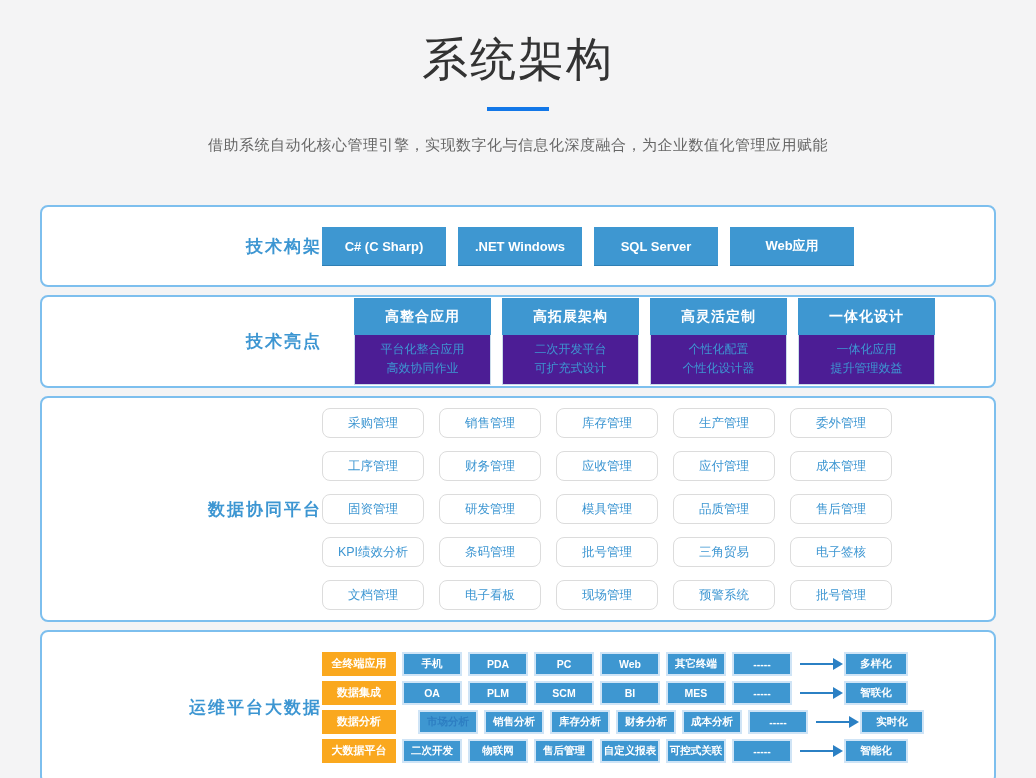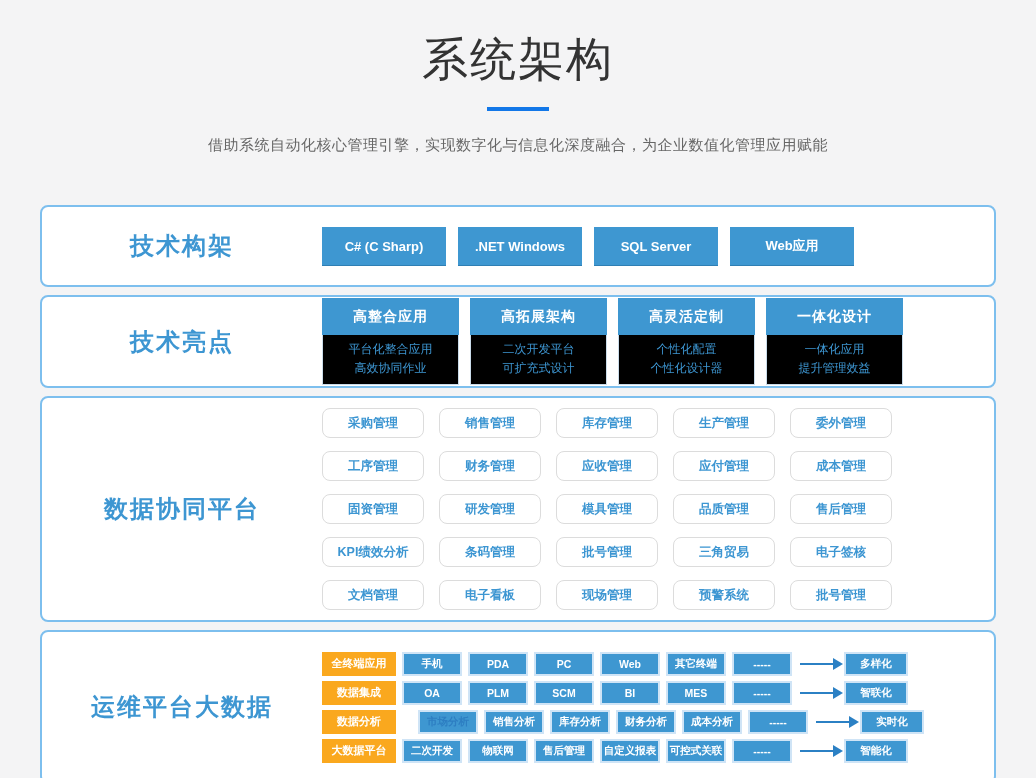--- a/index.html
+++ b/index.html
@@ -34,68 +34,68 @@
   .section {
     display:flex;
     align-items:center;
     background:#fff;
     border:2px solid #7dbfee;
     border-radius:8px;
     margin-bottom:8px;
   }
   .sec-label {
     flex:0 0 280px;
-    text-align:center;
+    text-align:right;
     color:#3d96d2;
-    font-size:24px;
+    font-size:17px;
     font-weight:bold;
     letter-spacing:2px;
   }
   
   .sec-tech { height:82px; }
   .tech-btns { display:flex; gap:12px; align-items:center; }
   .btn-lg {
     width:124px; height:38px;
     background:#3e97d1;
     color:#fff; font-size:13px; font-weight:bold;
     display:flex; align-items:center; justify-content:center;
     white-space:nowrap;
     box-shadow:0 1px 0 #2f7fb4;
   }
   
   .sec-highlight { height:93px; }
-  .cards { display:flex; gap:11px; align-items:center; }
+  .cards { display:flex; gap:11px; align-items:center;margin-left:32px; }
   .card { width:137px; }
   .card-head {
     height:37px;
     background:#3e97d1;
     color:#fff; font-size:14px; font-weight:bold;
     display:flex; align-items:center; justify-content:center;
     letter-spacing:1px;
   }
   .card-body {
     border:1px solid #cadcea; border-top:none;
     padding:5px 0 6px;
     text-align:center;
     color:#3d96d2; font-size:12px; line-height:19px;
-    background:#000000;
+    background:#4c1d95;
   }
   
   .sec-platform { height:226px; }
   .grid {
     display:grid;
     grid-template-columns:repeat(5,102px);
     gap:13px 15px;
   }
   .btn-sm {
     height:30px;
     background:#fff;
     border:1px solid #dcdcdc;
     border-radius:8px;
-    color:#3d96d2; font-size:12.5px; font-weight:bold;
+    color:#3d96d2; font-size:12.5px; font-weight:normal;
     display:flex; align-items:center; justify-content:center;
     white-space:nowrap;
   }
   
   .sec-bigdata { height:154px; }
   .brows { display:flex; flex-direction:column; gap:5px; }
   .brow { display:flex; align-items:center; gap:6px; }
   .tag {
     width:74px; height:24px;
     background:#faa81e;

